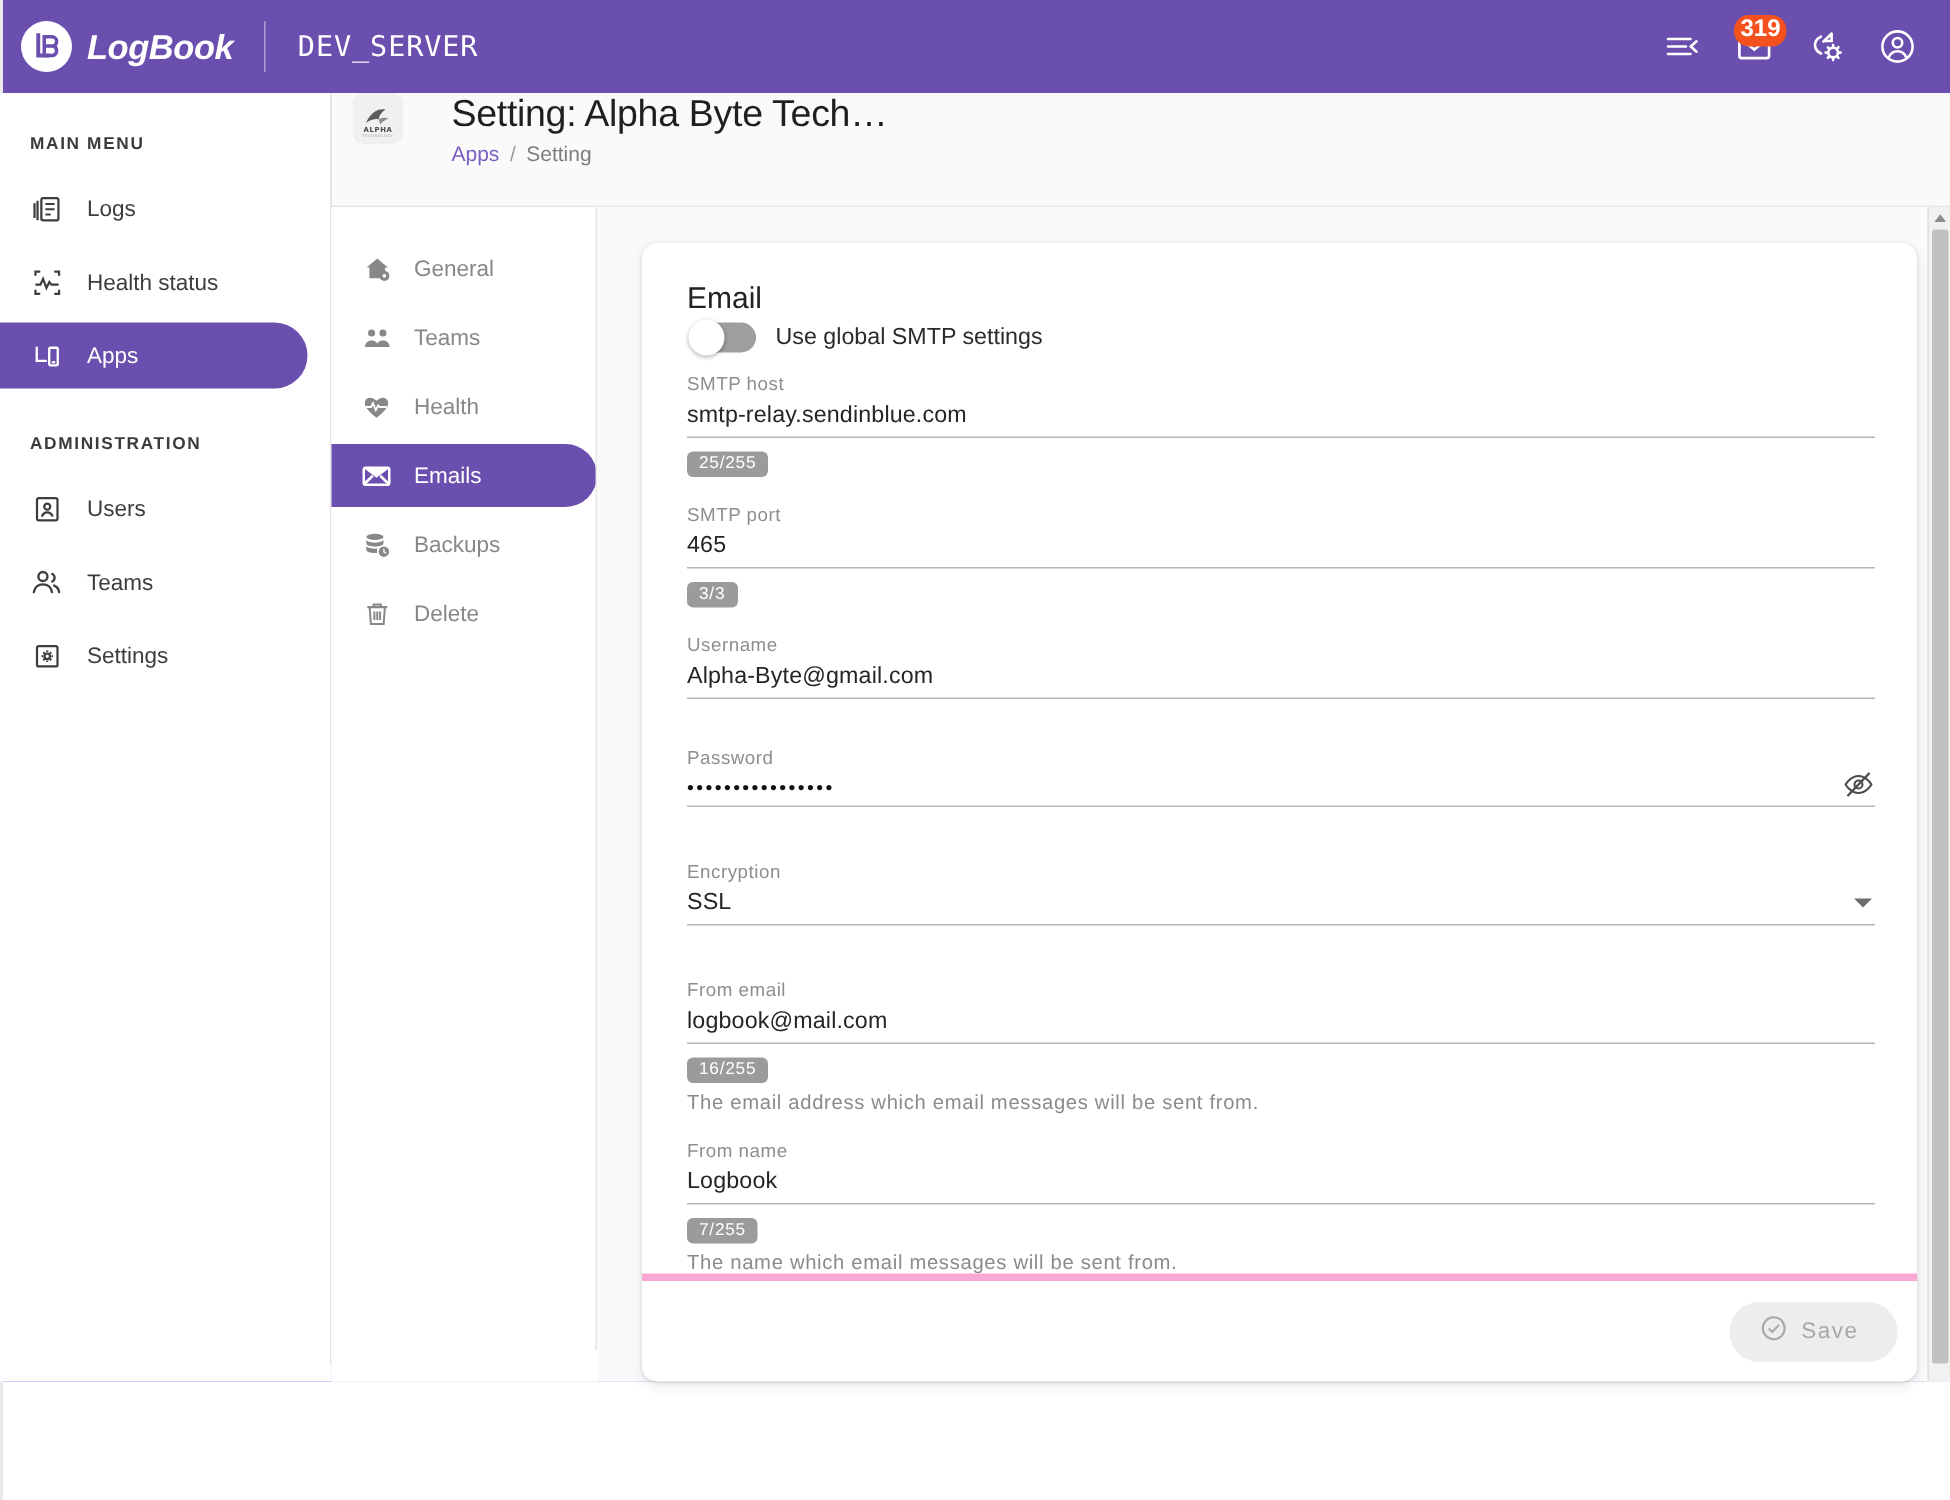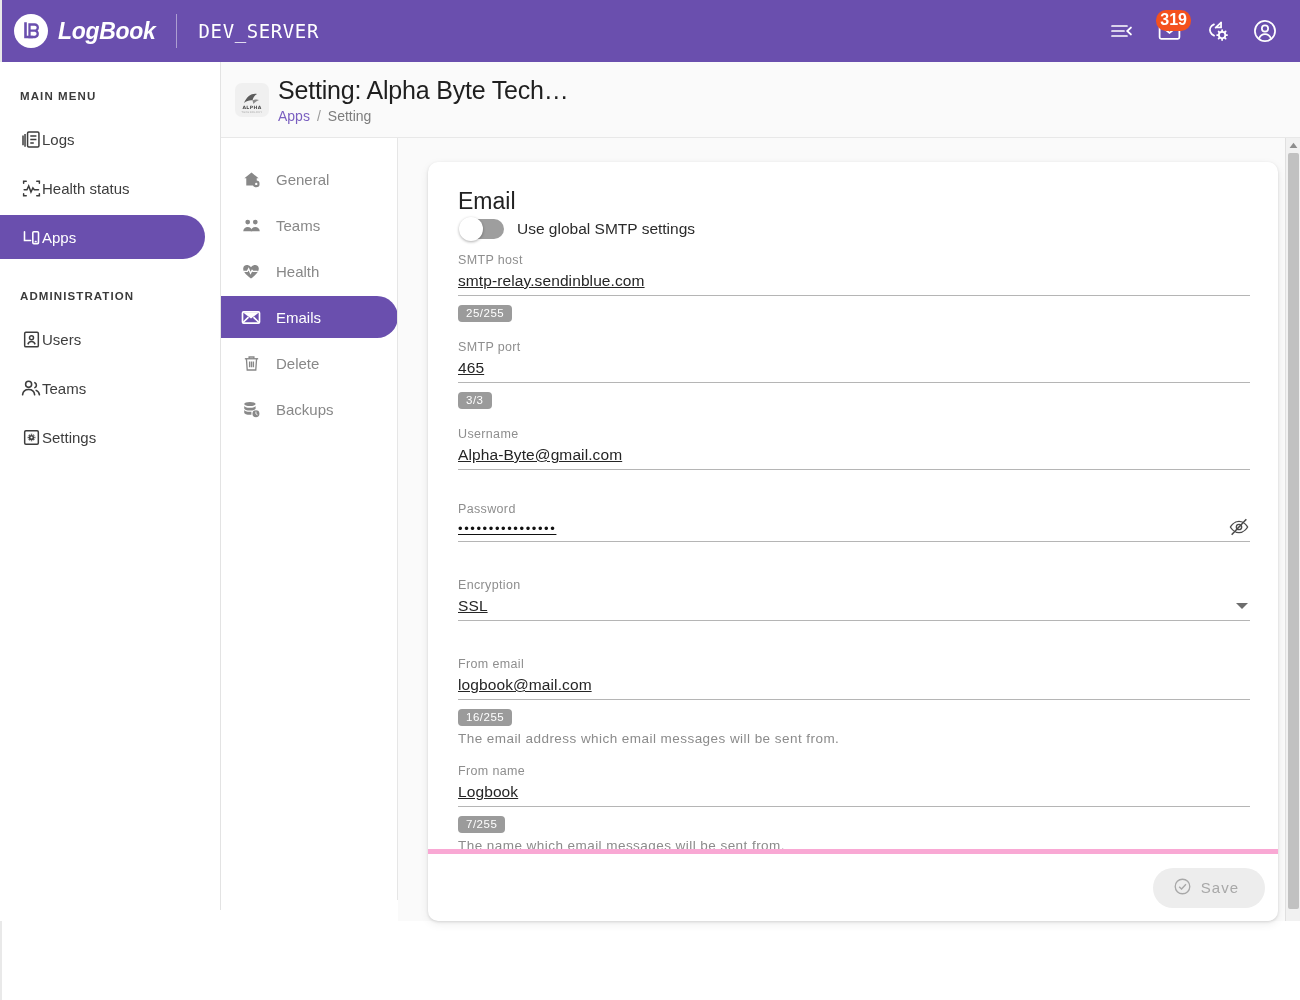--- a/index.html
+++ b/index.html
@@ -70,40 +70,40 @@
   }
   .sidebar::after {
     content: ""; position: absolute; top: 0; right: 0;
     width: 1px; height: 848px; background: #e3e3e3;
   }
   .side-label {
     font-size: 11.5px; font-weight: bold; letter-spacing: 1.1px;
     color: #3b3b3b; padding: 8px 0 10px 20px;
   }
   .side-item {
-    display: flex; align-items: center; 
+    display: flex; align-items: center; gap: 16px;
     height: 44px; margin: 5px 16px 5px 0;
     padding-left: 20px;
     border-radius: 0 22px 22px 0;
     color: #3d3d3d; font-size: 15px;
     cursor: pointer;
   }
   .side-item .ic { width: 22px; height: 22px; display:flex; align-items:center; justify-content:center; }
   .side-item.active { background: #6a4fae; color: #ffffff; }
   .side-spacer { height: 18px; }
 
   
   .main {
     flex: 1 1 auto; min-width: 0;
     display: flex; flex-direction: column;
     background: #ffffff;
   }
   .page-head {
     flex: 0 0 76px; height: 76px;
-    display: flex; align-items: center; gap: 9px;
+    display: flex; align-items: flex-start; gap: 32px;
     padding: 0 0 0 14px;
     background: #fafafa;
     border-bottom: 1px solid #e8e8e8;
   }
   .app-avatar {
     width: 34px; height: 34px; border-radius: 7px;
     background: #f0f0f0; overflow:hidden;
     display:flex; align-items:center; justify-content:center;
     flex: 0 0 34px;
   }
@@ -156,21 +156,21 @@
     box-shadow: 0 1px 3px rgba(0,0,0,.13), 0 3px 10px rgba(0,0,0,.07);
     display: flex; flex-direction: column;
     height: 855px;
     overflow: hidden;
   }
   .card-body {
     flex: 1 1 auto; min-height: 0;
     padding: 26px 28px 10px 30px;
     overflow: hidden;
   }
-  .sec-title { font-size: 23px; color: #222; margin-bottom: 1px; }
+  .sec-title { font-size: 20px; color: #222; margin-bottom: 1px; }
   .sec-sub { font-size: 15px; color: #7b7b7b; margin-bottom: 17px; }
 
   .switch-row { display: flex; align-items: center; gap: 13px; margin: 4px 0 14px 2px; }
   .switch {
     width: 44px; height: 20px; border-radius: 11px;
     background: #9e9e9e; position: relative; cursor: pointer;
     flex: 0 0 44px;
   }
   .switch .knob {
     position: absolute; top: -2px; left: -1px;
@@ -188,21 +188,21 @@
   .f-input {
     display: flex; align-items: flex-end;
     border-bottom: 1px solid #b5b5b5;
     padding-bottom: 5px;
     position: relative;
   }
   .f-value {
     font-size: 15.5px; color: #252525;
     background: transparent; border: none; outline: none;
     width: 100%; font-family: inherit;
-    padding: 0; letter-spacing: .1px; text-decoration: underline;
+    padding: 0; letter-spacing: .1px;
   }
   .f-value.dots { letter-spacing: 1.6px; font-size: 13px; color: #111; }
   .f-trailing {
     position: absolute; right: 0; bottom: 3px;
     display: flex; align-items: center; color: #4b4b4b; cursor: pointer;
   }
   .f-trailing.caret { color: #6d6d6d; bottom: 6px; }
 
   .chip {
     display: inline-block;
@@ -452,41 +452,41 @@
                 <rect x="1.8" y="5.2" width="20.4" height="13.6" rx="1.4" fill="none" stroke="currentColor" stroke-width="2"></rect>
                 <path d="M2.4 6 L12 13.2 L21.6 6 Z" fill="currentColor"></path>
                 <path d="M2.4 18 L9 11.6 M21.6 18 L15 11.6" stroke="currentColor" stroke-width="2" fill="none"></path>
               </svg>
             </span>
             <span>Emails</span>
           </div>
 
           <div class="snav-item">
             <span class="ic">
-              <svg width="19" height="19" viewBox="0 0 24 24" fill="none" stroke="currentColor" stroke-width="1.7">
-                <path d="M3.6 6h16.8"></path>
-                <path d="M9 6V3.8h6V6"></path>
-                <path d="M5.6 6l1 14.2h10.8L18.4 6"></path>
-                <path d="M9.6 9.6v7.2M12 9.6v7.2M14.4 9.6v7.2"></path>
-              </svg>
-            </span>
-            <span>Delete</span>
-          </div>
-
-          <div class="snav-item">
-            <span class="ic">
               <svg width="19" height="19" viewBox="0 0 24 24" fill="currentColor">
                 <ellipse cx="10" cy="5" rx="7.2" ry="2.6"></ellipse>
                 <path d="M2.8 7.2v3.4c0 1.4 3.2 2.6 7.2 2.6s7.2-1.2 7.2-2.6V7.2c0 1.4-3.2 2.6-7.2 2.6S2.8 8.6 2.8 7.2z"></path>
                 <path d="M2.8 12.6V16c0 1.4 3.2 2.6 7.2 2.6.7 0 1.3 0 1.9-.1V14.8c-.6.1-1.2.1-1.9.1-4 0-7.2-1.2-7.2-2.6z"></path>
                 <circle cx="17.6" cy="17.4" r="4.4"></circle>
                 <path d="M17.6 15.1v2.4l1.6 1" stroke="#ffffff" stroke-width="1.1" fill="none" stroke-linecap="round"></path>
               </svg>
             </span>
             <span>Backups</span>
+          </div>
+
+          <div class="snav-item">
+            <span class="ic">
+              <svg width="19" height="19" viewBox="0 0 24 24" fill="none" stroke="currentColor" stroke-width="1.7">
+                <path d="M3.6 6h16.8"></path>
+                <path d="M9 6V3.8h6V6"></path>
+                <path d="M5.6 6l1 14.2h10.8L18.4 6"></path>
+                <path d="M9.6 9.6v7.2M12 9.6v7.2M14.4 9.6v7.2"></path>
+              </svg>
+            </span>
+            <span>Delete</span>
           </div>
         </div>
 
         <div class="card-wrap">
           <div class="card">
             <div class="card-body">
 
               <div class="sec-title">Email</div>
 
               <div class="switch-row">

